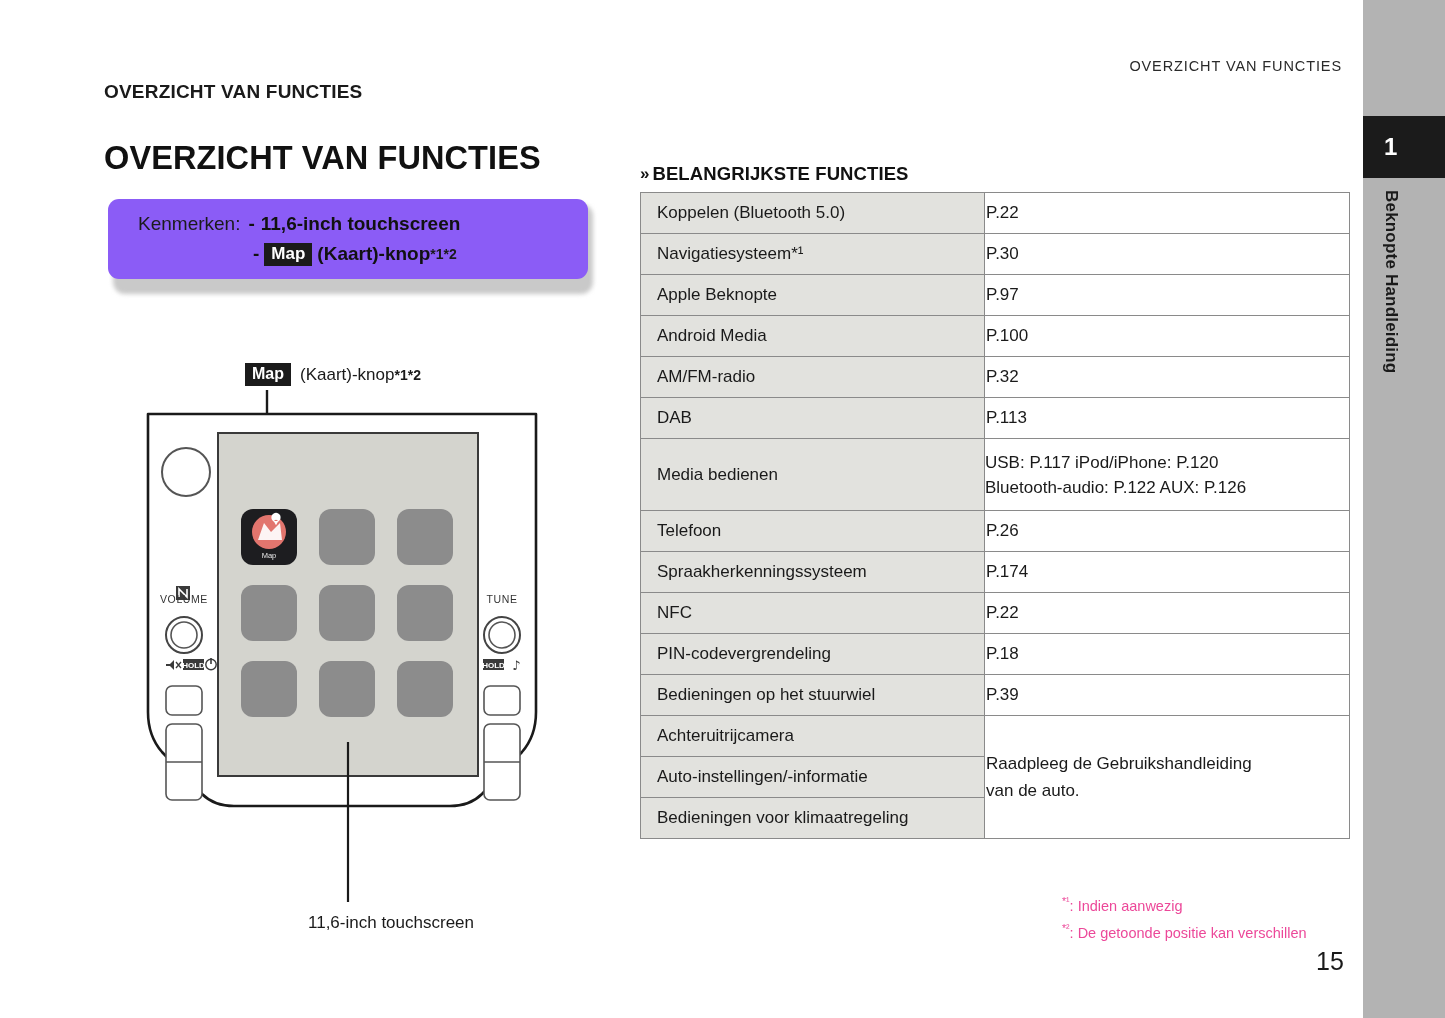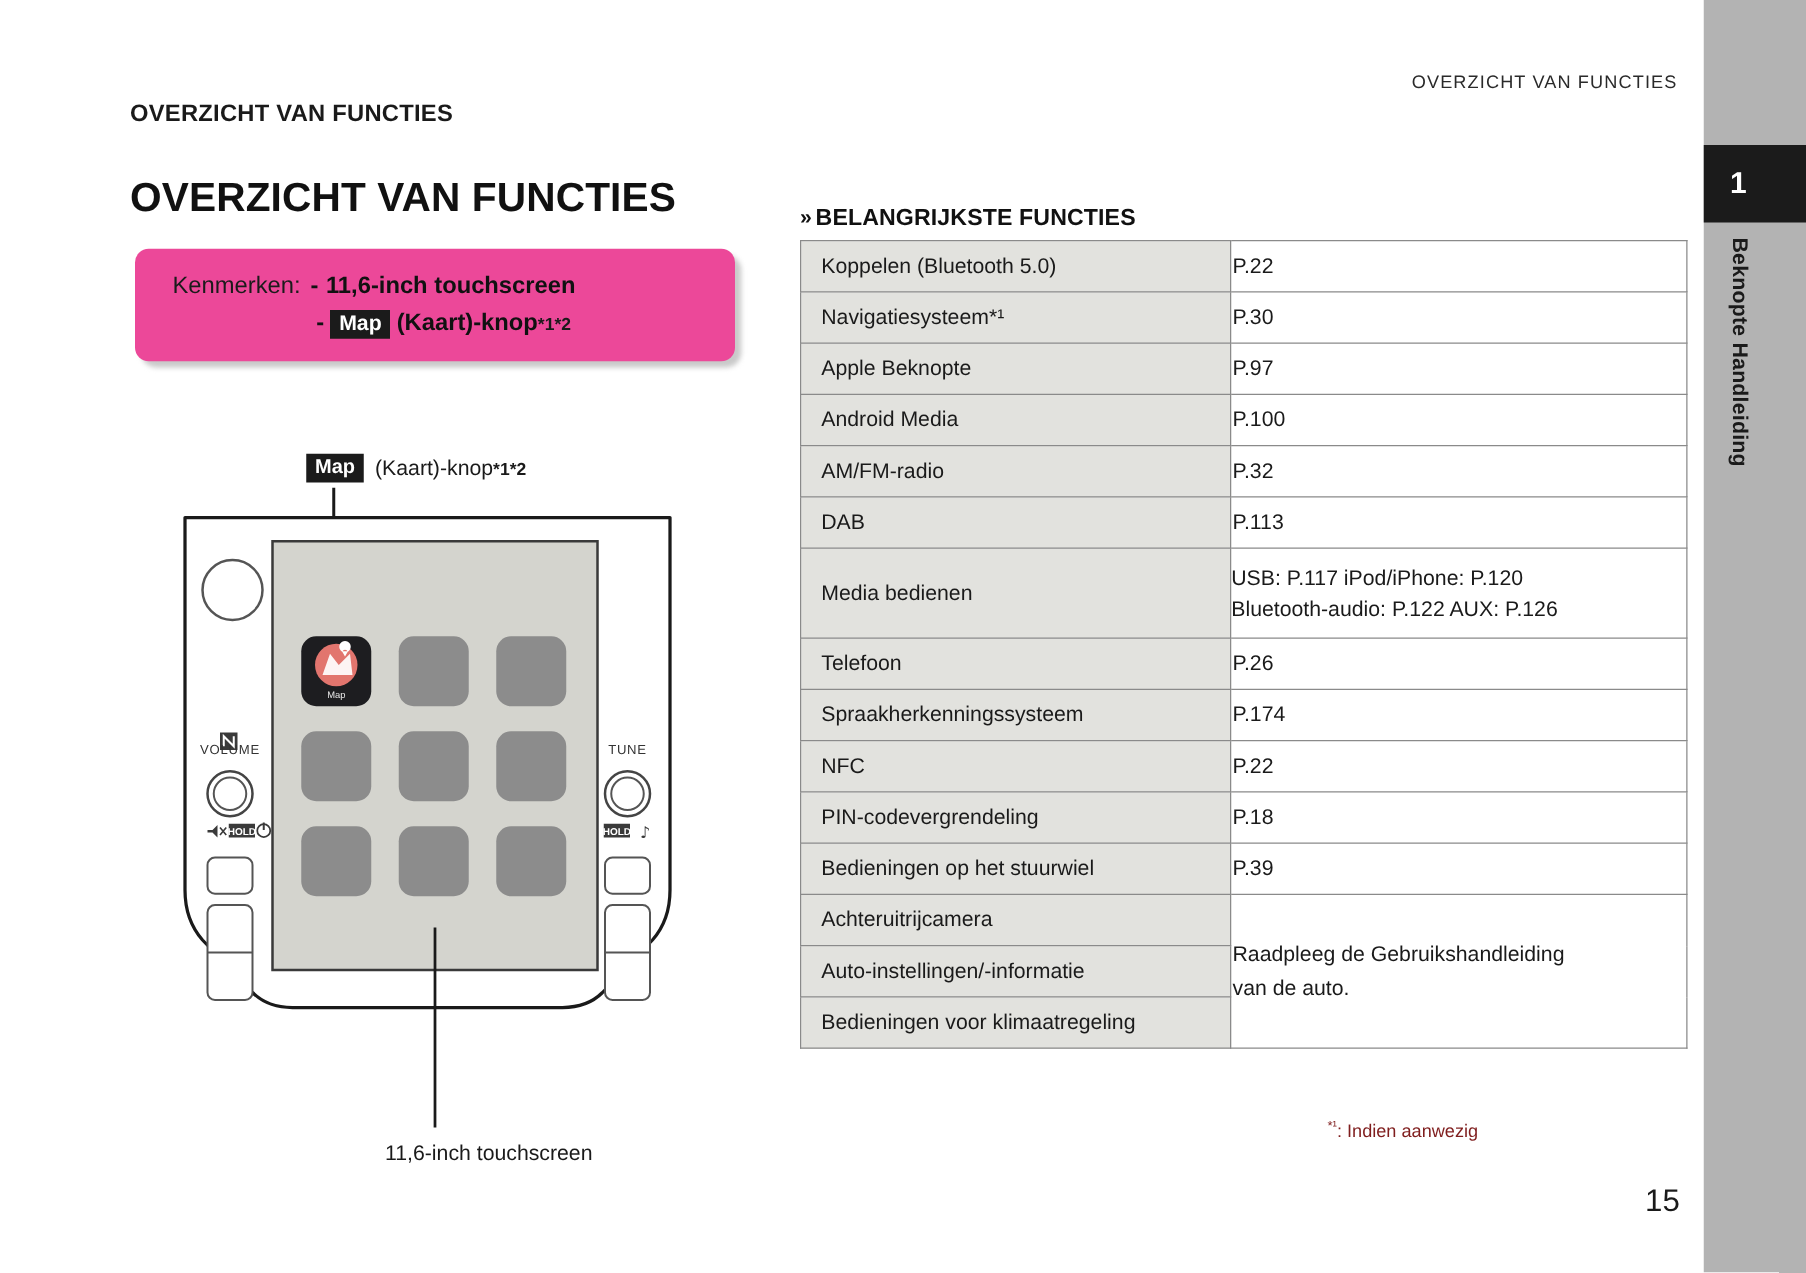--- a/index.html
+++ b/index.html
@@ -107,23 +107,23 @@
     height: 90px;
     border-radius: 12px;
     background: #c9c9c9;
     filter: blur(2px);
   }
   .callout {
     position: absolute;
     top: 199px;
     left: 108px;
     width: 480px;
-    height: 90px;
+    height: 80px;
     border-radius: 11px;
-    background: #ec4899;
+    background: #8b5cf6;
     box-sizing: border-box;
   }
   .callout-inner {
     position: absolute;
     top: 0;
     left: 0;
     width: 100%;
     height: 100%;
     display: flex;
     flex-direction: column;
@@ -258,21 +258,21 @@
     line-height: 27px;
   }
 
   
   .footnotes {
     position: absolute;
     top: 890px;
     left: 1062px;
     font-size: 14.5px;
     line-height: 22px;
-    color: #7f1d1d;
+    color: #ec4899;
     white-space: nowrap;
   }
   .footnotes .sup { font-weight: normal; font-size: 10.5px; }
 
   .page-number {
     position: absolute;
     top: 947px;
     left: 1316px;
     font-size: 25px;
     color: #1a1a1a;
@@ -475,15 +475,18 @@
     <tr>
       <td class="fn">Bedieningen voor klimaatregeling</td>
     </tr>
   </tbody>
 </table>
 
 <div class="footnotes">
   <div>
     <span class="sup">*¹</span><span>: Indien aanwezig</span>
   </div>
+  <div>
+    <span class="sup">*²</span><span>: De getoonde positie kan verschillen</span>
+  </div>
 </div>
 
 <div class="page-number">15</div>
 
 </body></html>

